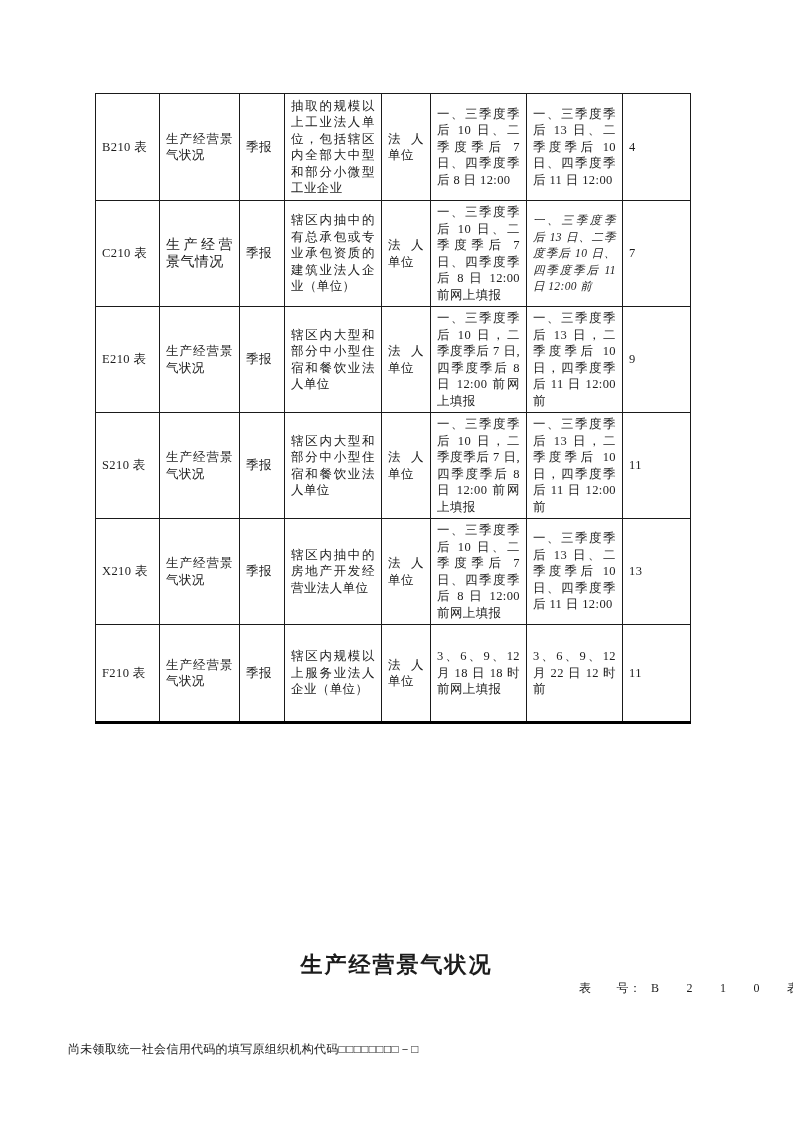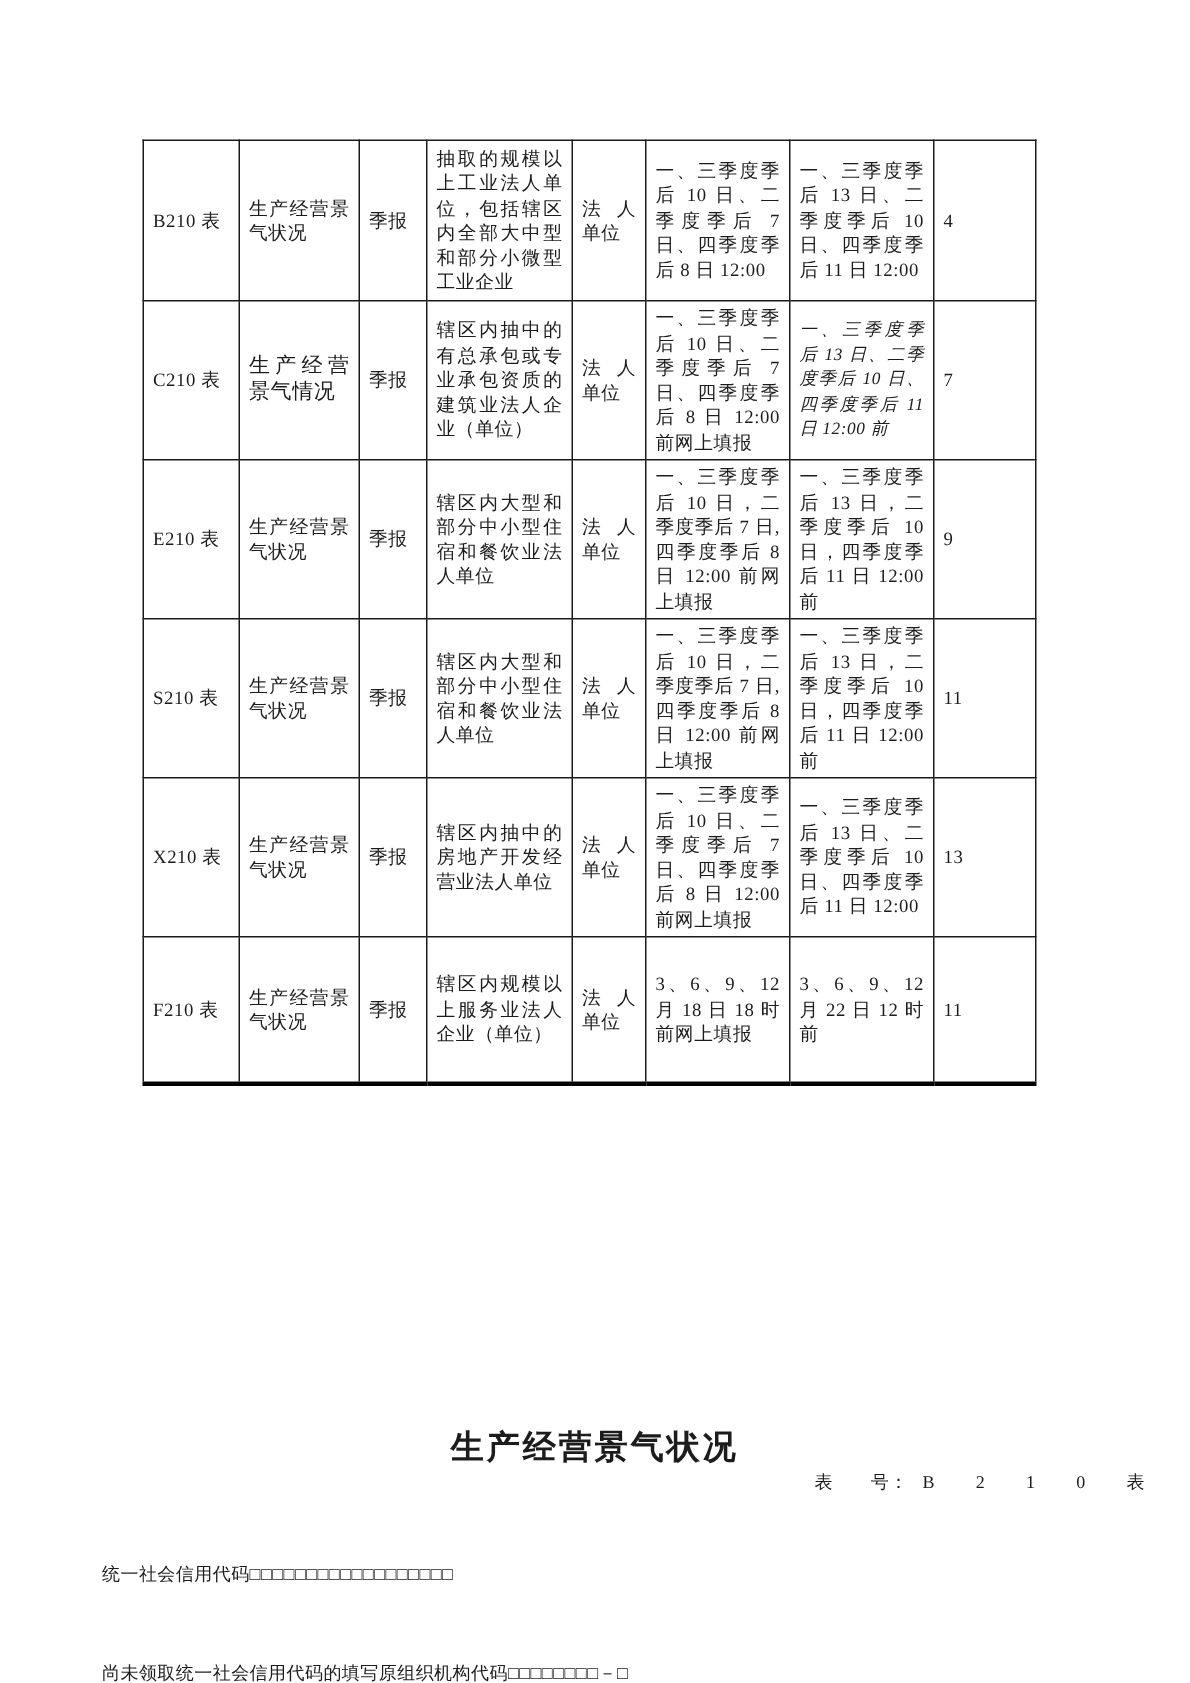--- a/index.html
+++ b/index.html
@@ -66,20 +66,21 @@
     position: absolute;
     left: 543px; top: 980px;
     font-size: 12px;
     line-height: 17.5px;
   }
   .doc-meta .row { white-space: nowrap; }
   .doc-meta .lab {
     display: inline-block; width: 62px;
     text-align: justify; text-align-last: justify;
     margin-right: 10px;
+    margin-left: 36px;
   }
   .doc-meta .val {
     display: inline-block; width: 148px;
     text-align: justify; text-align-last: justify;
   }
 </style>
 </head>
 <body>
 
 <div class="page">
@@ -155,21 +156,20 @@
         <td class="c-rep">3、6、9、12 月 18 日 18 时前网上填报</td>
         <td class="c-acc">3、6、9、12 月 22 日 12 时前</td>
         <td class="c-page">11</td>
       </tr>
     </tbody>
   </table>
 
   <div class="form-title">生产经营景气状况</div>
 
   <div class="code-lines">
-    <div>统一社会信用代码□□□□□□□□□□□□□□□□□□</div>
     <div>尚未领取统一社会信用代码的填写原组织机构代码□□□□□□□□－□</div>
   </div>
 
   <div class="doc-meta">
     <div class="row">
       <span class="lab">表　　号：</span><span class="val">B　2　1　0　表</span>
     </div>
   </div>
 
 </div>

